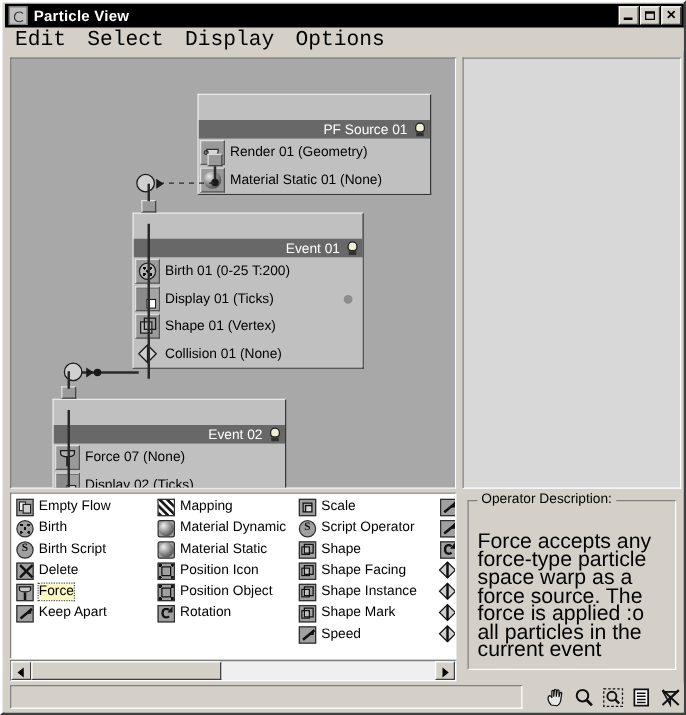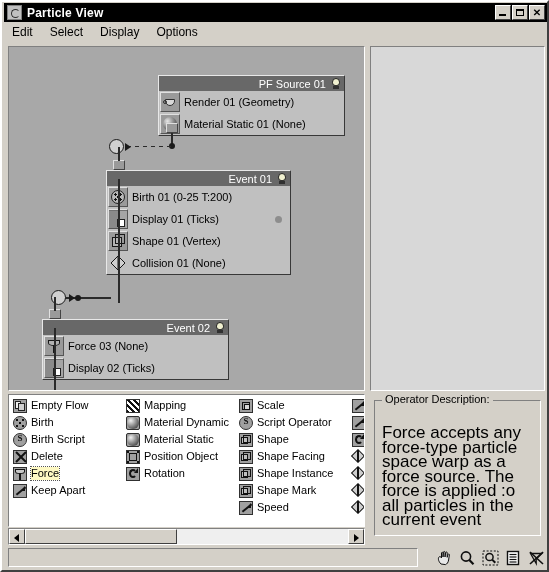--- a/index.html
+++ b/index.html
@@ -112,26 +112,27 @@
     position: absolute;
     left: 2px; top: 21px;
     width: 543px; height: 18px;
     background: #d4d0c8;
     display: flex;
     align-items: center;
     padding-left: 8px;
     box-sizing: border-box;
   }
   .menu-item {
-    font-size: 12px;
+    font-size: 17px;
     color: #000;
     padding: 1px 8px 1px 0;
     margin-right: 9px;
     white-space: nowrap;
     cursor: default;
+    font-family: Liberation Mono, monospace;
   }
 
   
   #canvas-outer {
     position: absolute;
     left: 6px; top: 44px;
     width: 357px; height: 345px;
     border: 1px solid;
     border-top-color: #808080;
     border-left-color: #808080;
@@ -157,20 +158,21 @@
     height: 15px;
     background: #686868;
     color: #ffffff;
     font-size: 11px;
     display: flex;
     align-items: center;
     justify-content: flex-end;
     padding-right: 2px;
     box-sizing: border-box;
     white-space: nowrap;
+    margin-top: 20px;
   }
   .bulb {
     width: 12px; height: 12px;
     margin-left: 4px;
     position: relative;
     flex: none;
   }
   .bulb::before {
     content: "";
     position: absolute;
@@ -563,21 +565,21 @@
     <div class="arrow-end" style="left:60px; top:247px;"></div>
     <div class="dot-end" style="left:66px; top:248px;"></div>
 
     <div class="node" style="left:33px; top:272px; width:187px;">
       <div class="node-title">
         <span>Event 02</span>
         <span class="bulb"></span>
       </div>
       <div class="row">
         <span class="row-ico ic-force"></span>
-        <span class="row-label">Force 03 (None)</span>
+        <span class="row-label">Force 07 (None)</span>
       </div>
       <div class="row">
         <span class="row-ico ic-display"></span>
         <span class="row-label">Display 02 (Ticks)</span>
       </div>
     </div>
     <div class="in-tab" style="left:40px; top:262px;"></div>
     <div class="wire" style="left:45px; top:250px; width:2px; height:14px;"></div>
     <div class="wire" style="left:45px; top:281px; width:2px; height:62px;"></div>
   </div>
@@ -615,20 +617,24 @@
             <span class="depot-ico g-mapping"></span>
             <span class="depot-label">Mapping</span>
           </div>
           <div class="depot-item">
             <span class="depot-ico g-material"></span>
             <span class="depot-label">Material Dynamic</span>
           </div>
           <div class="depot-item">
             <span class="depot-ico g-material"></span>
             <span class="depot-label">Material Static</span>
+          </div>
+          <div class="depot-item">
+            <span class="depot-ico g-position"></span>
+            <span class="depot-label">Position Icon</span>
           </div>
           <div class="depot-item">
             <span class="depot-ico g-position"></span>
             <span class="depot-label">Position Object</span>
           </div>
           <div class="depot-item">
             <span class="depot-ico g-rotation"></span>
             <span class="depot-label">Rotation</span>
           </div>
         </div>

